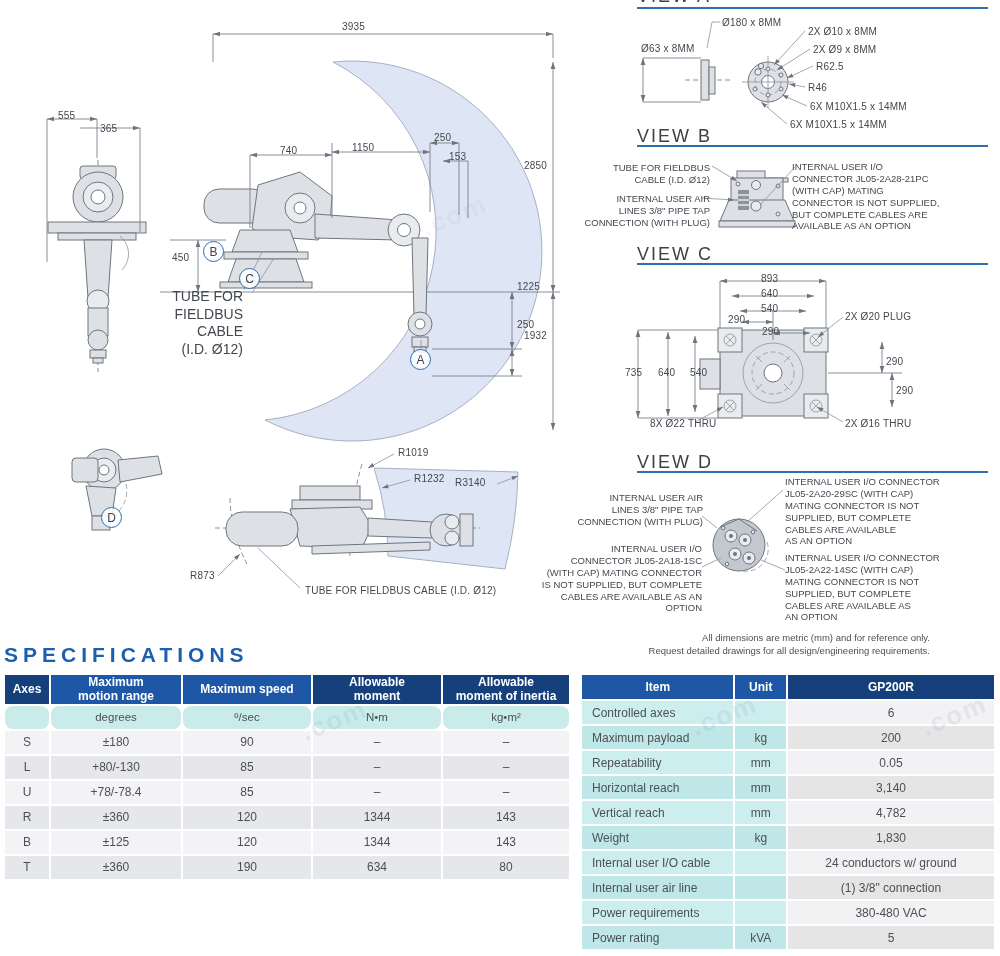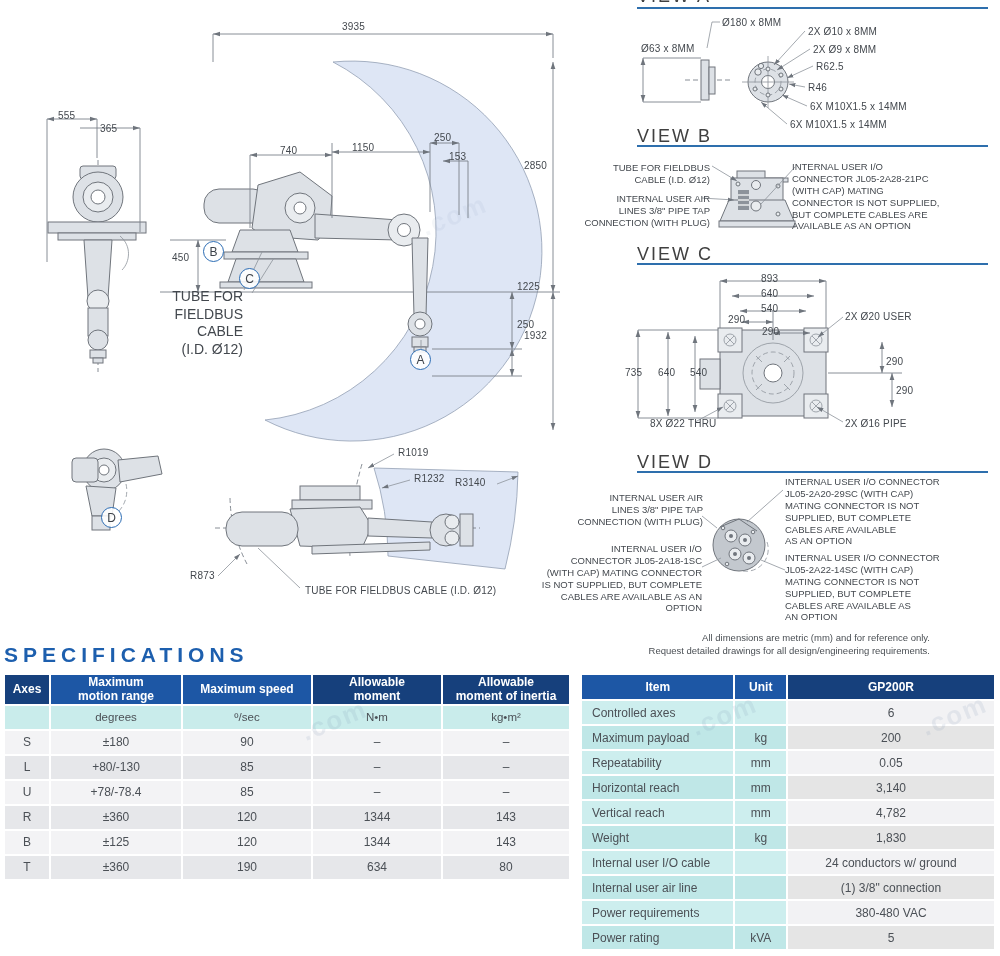--- a/index.html
+++ b/index.html
@@ -14,21 +14,21 @@
           background:rgba(255,255,255,.88);box-sizing:border-box;}
   .vtitle{position:absolute;font-size:18px;letter-spacing:2px;color:#404040;font-weight:400;white-space:nowrap;}
   .vrule{position:absolute;height:2px;background:#2e6fad;width:351px;left:637px;}
   .fnote{position:absolute;font-size:9.5px;line-height:1.35;color:#4a4f54;text-align:right;white-space:pre-line;}
   .spec-title{position:absolute;left:4px;top:643px;font-size:21px;font-weight:800;
               letter-spacing:5px;color:#1d5fae;}
   table{position:absolute;border-collapse:separate;border-spacing:2px;table-layout:fixed;}
   td,th{font-size:12px;color:#4b5056;text-align:center;vertical-align:middle;padding:0 2px;}
   th{color:#fff;font-weight:bold;line-height:1.2;white-space:pre-line;font-size:12px;}
   .h-blue{background:#1d57a5;} .h-navy{background:#16407c;}
-  .t-units td{background:#c9eceb;height:23px;font-size:11.5px;}
+  .t-units td{background:#c9eceb;height:23px;font-size:11.5px;border-radius:8px;}
   .row-a td{background:#f3f3f5;height:23px;}
   .row-b td{background:#e6e7ea;height:23px;}
   #item-table .c-item{text-align:left;padding-left:10px;}
   #item-table tr.row-a .c-teal{background:#cdeeee;}
   #item-table tr.row-b .c-teal{background:#bfe7e7;}
   #item-table tr.row-a .c-val{background:#f2f2f4;}
   #item-table tr.row-b .c-val{background:#e5e5e5;}
   .wm{position:absolute;color:#6d86a8;opacity:.12;font-size:26px;font-weight:600;
       transform:rotate(-22deg);letter-spacing:2px;pointer-events:none;}
   .ln{stroke:#7b818a;stroke-width:.9;fill:none;}
@@ -302,28 +302,28 @@
       <line class="cl" x1="223" y1="52" x2="198" y2="72" marker-end="url(#la)"></line>
       <line class="cl" x1="75" y1="157" x2="103" y2="142" marker-end="url(#la)"></line>
       <line class="cl" x1="223" y1="157" x2="197" y2="142" marker-end="url(#la)"></line>
     </g>
   </svg>
   <span class="dim" style="left:761px;top:273px;">893</span>
   <span class="dim" style="left:761px;top:288px;">640</span>
   <span class="dim" style="left:761px;top:303px;">540</span>
   <span class="dim" style="left:728px;top:314px;">290</span>
   <span class="dim" style="left:762px;top:326px;">290</span>
-  <span class="dim" style="left:845px;top:311px;">2X Ø20 USER</span>
+  <span class="dim" style="left:845px;top:311px;">2X Ø20 PLUG</span>
   <span class="dim" style="left:625px;top:367px;">735</span>
   <span class="dim" style="left:658px;top:367px;">640</span>
   <span class="dim" style="left:690px;top:367px;">540</span>
   <span class="dim" style="left:886px;top:356px;">290</span>
   <span class="dim" style="left:896px;top:385px;">290</span>
   <span class="dim" style="left:650px;top:418px;">8X Ø22 THRU</span>
-  <span class="dim" style="left:845px;top:418px;">2X  Ø16 PIPE</span>
+  <span class="dim" style="left:845px;top:418px;">2X  Ø16 THRU</span>
 
   <span class="vtitle" style="left:637px;top:452px;">VIEW D</span>
   <div class="vrule" style="top:471px;"></div>
   <svg style="left:695px;top:470px" width="120" height="115" viewBox="0 0 120 115">
     <g>
       <circle cx="44" cy="75" r="26" fill="#c3c8ce" stroke="#70757c"></circle>
       <path d="M25,57 L44,49 L62,61" fill="none" stroke="#70757c"></path>
       <circle class="bot2" cx="36" cy="66" r="6"></circle>
         <circle class="bot2" cx="50" cy="70" r="6"></circle>
       <circle class="bot2" cx="40" cy="84" r="6"></circle>

